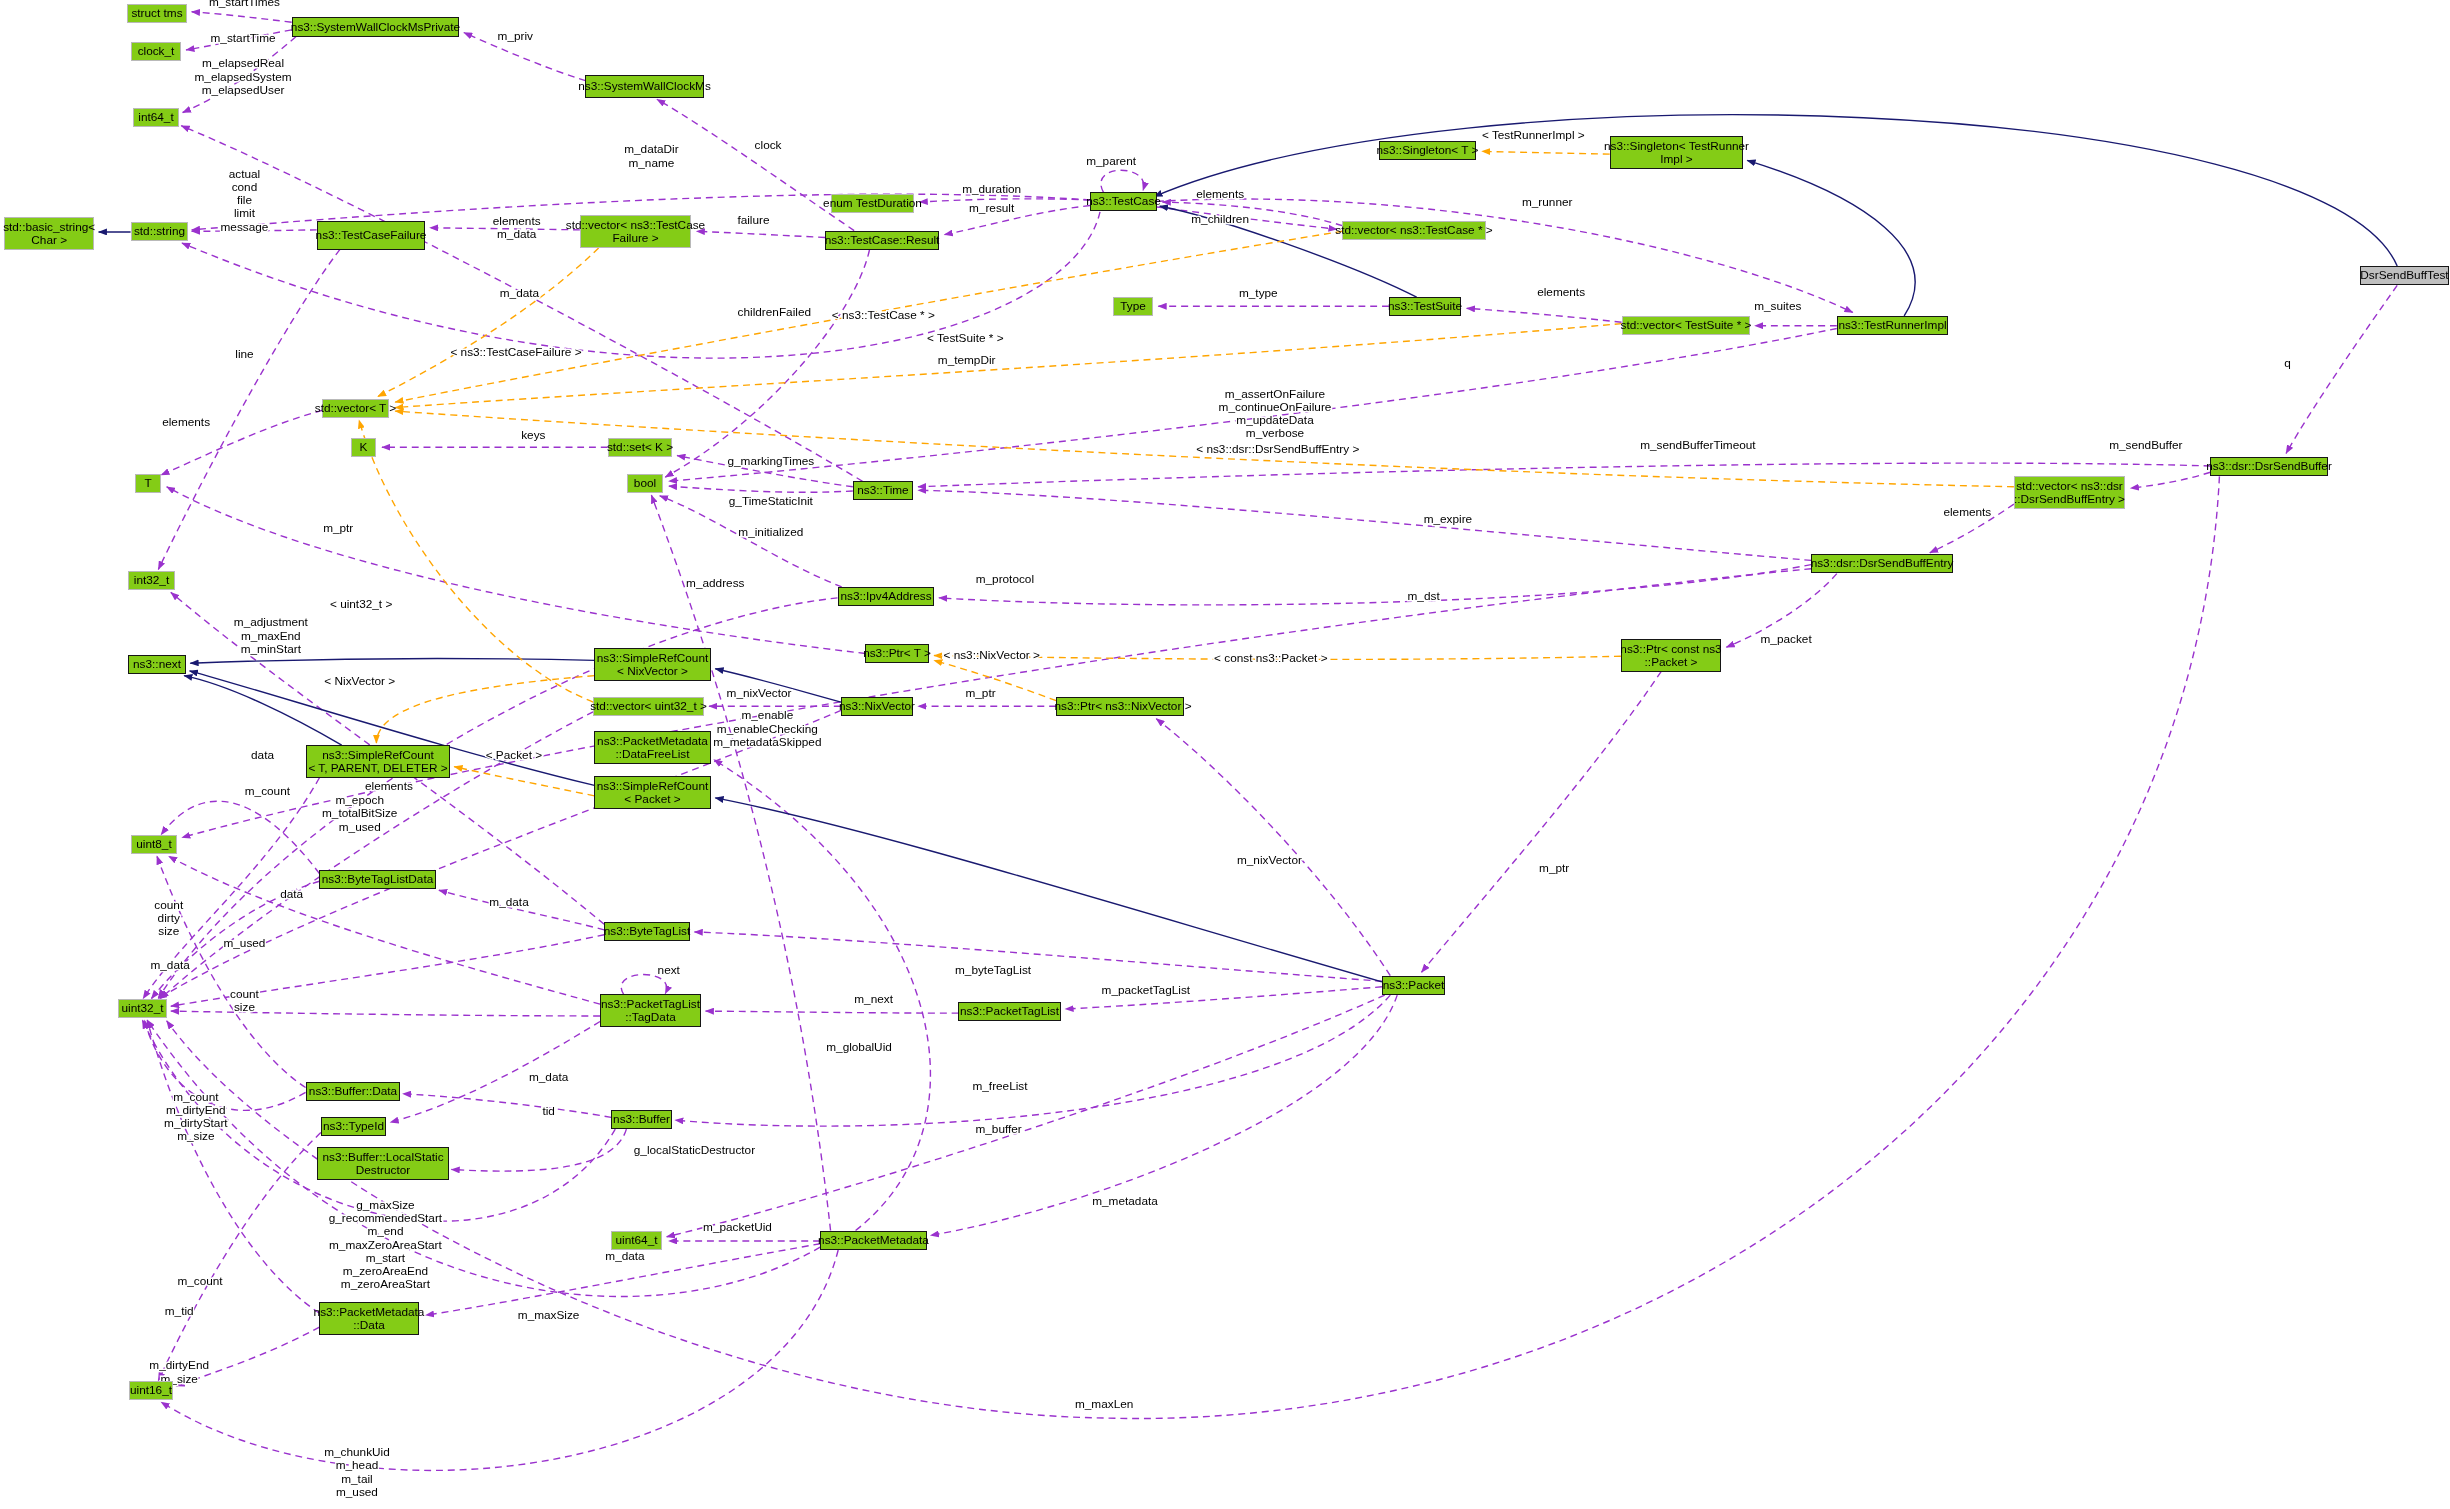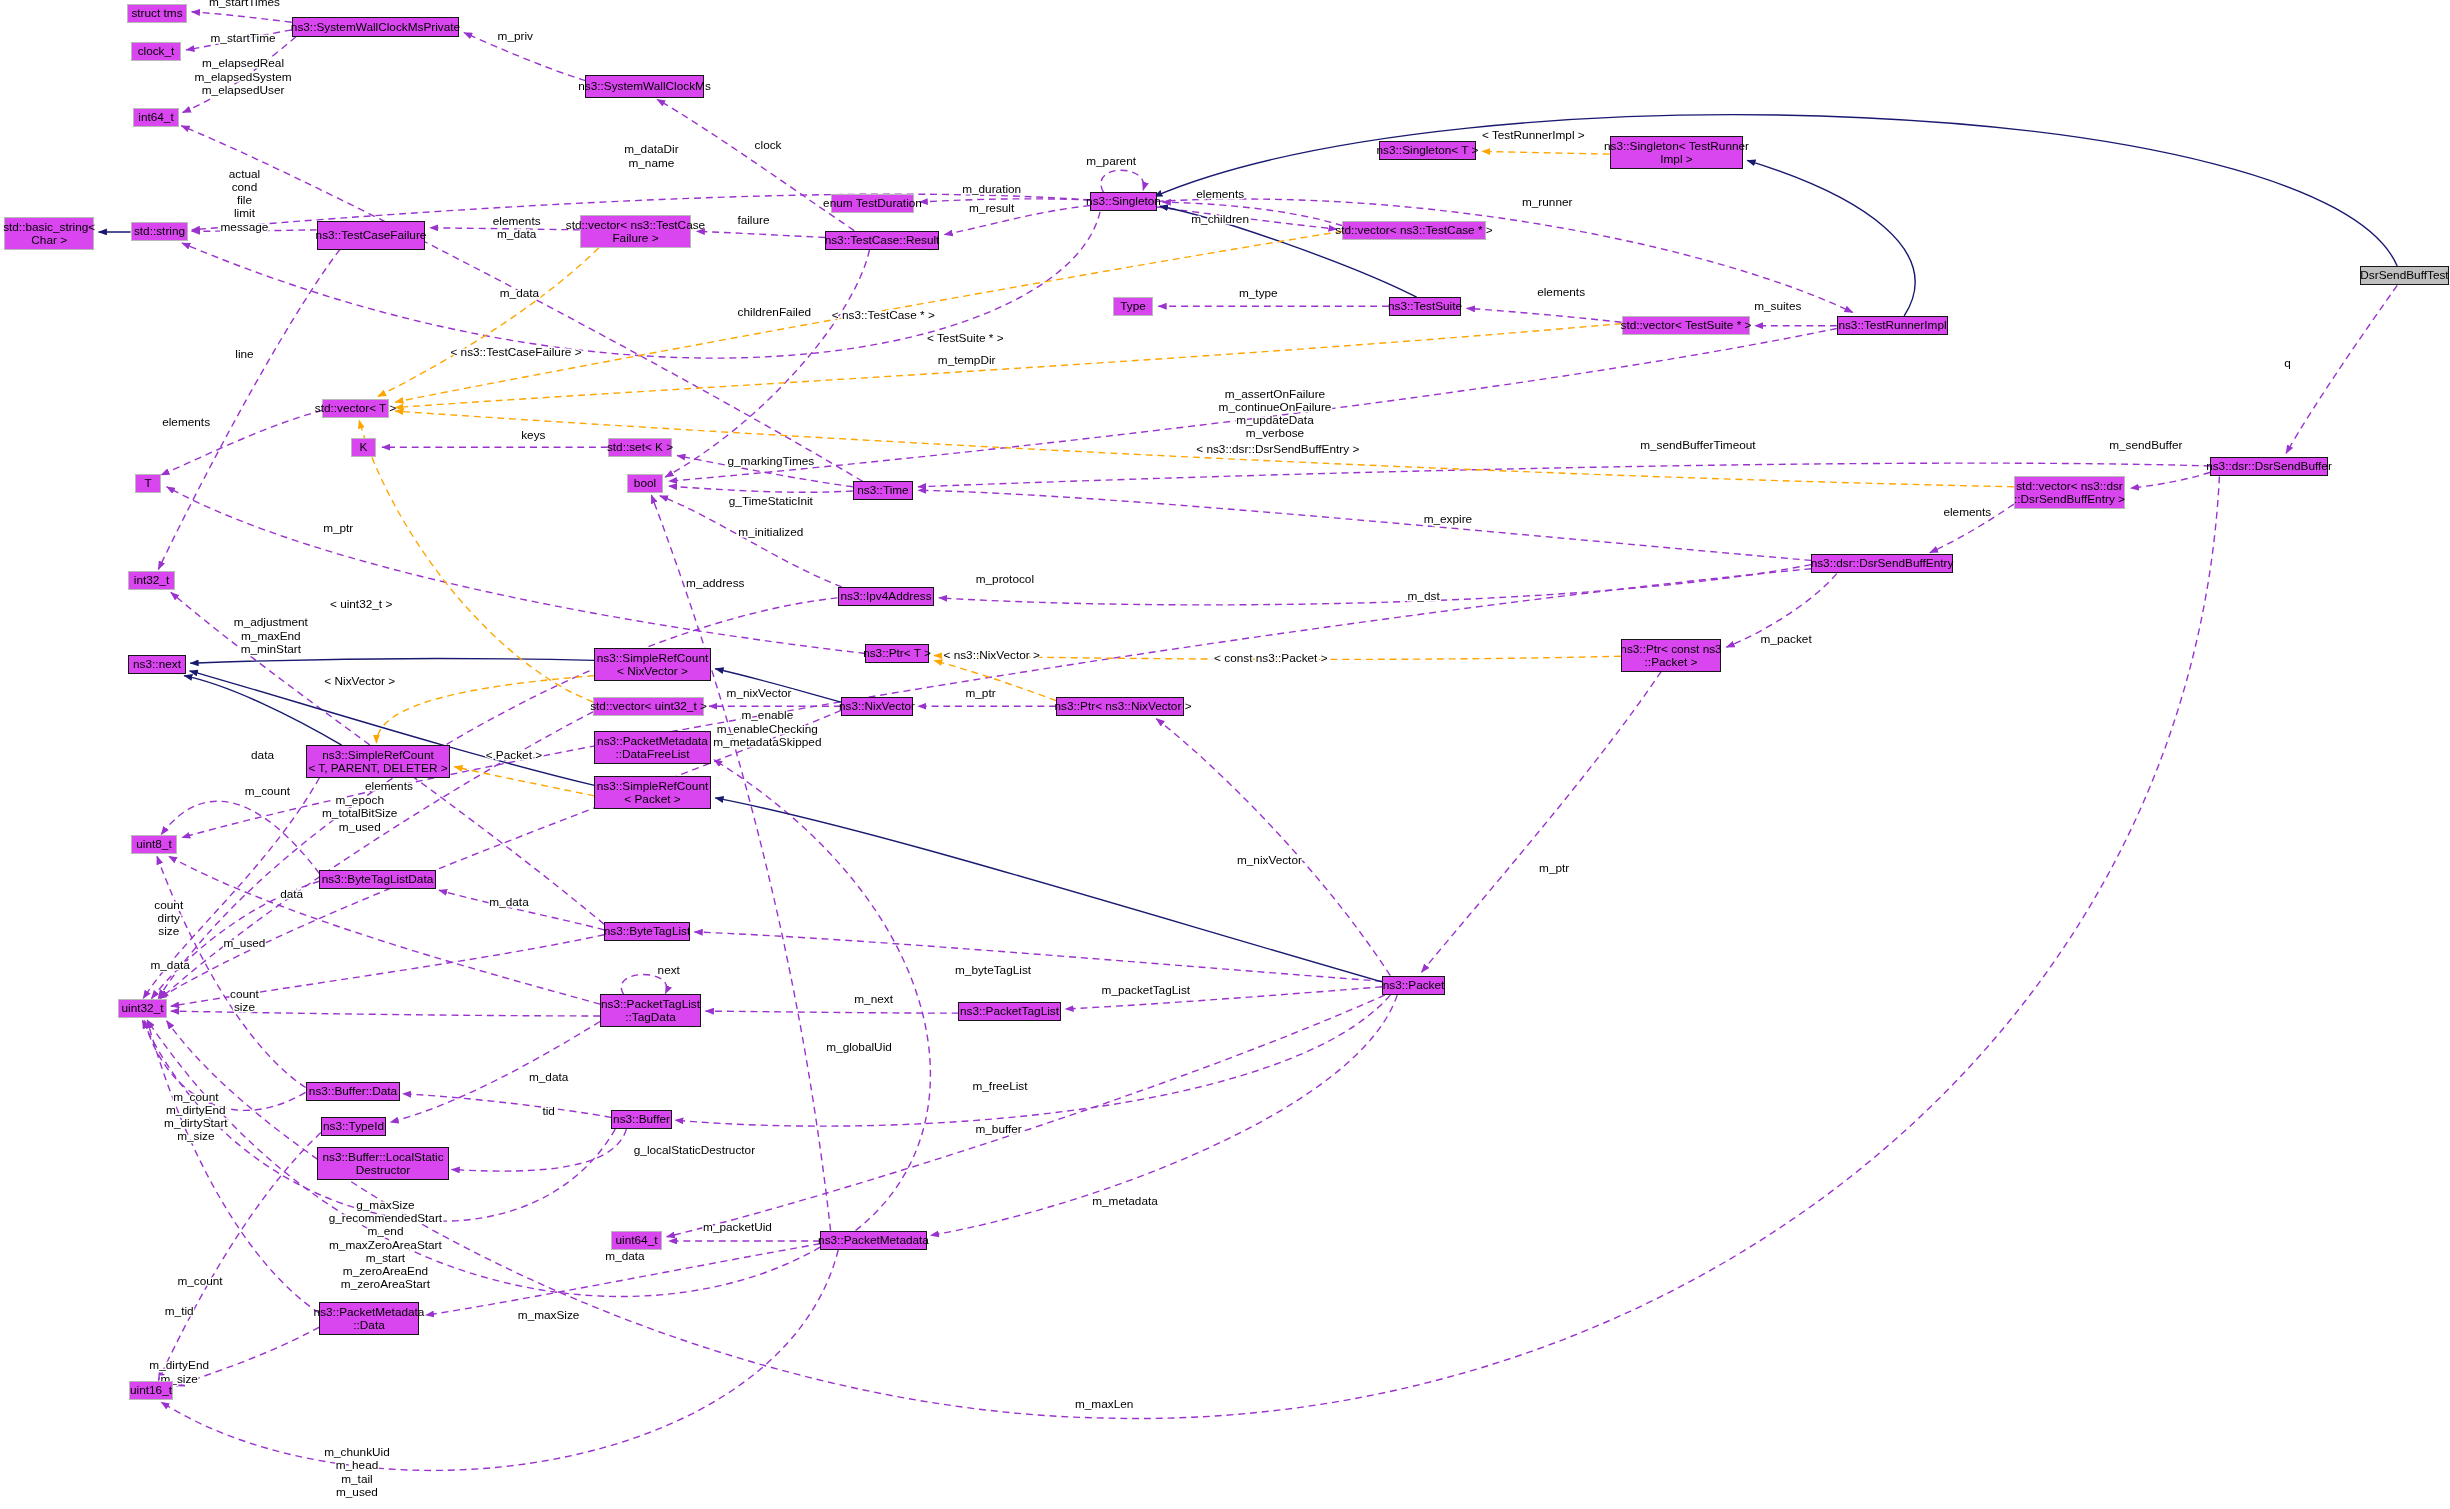--- a/index.html
+++ b/index.html
@@ -1,18 +1,18 @@
 <!DOCTYPE html>
 <html style="font-size:11px"><head>
 <meta charset="utf-8">
 <style>
   html,body{margin:0;padding:0;background:#fff;}
   #canvas{position:relative;width:2450px;height:1509px;background:#fff;overflow:hidden;}
   #edge-layer{position:absolute;left:0;top:0;}
-  .node{position:absolute;box-sizing:border-box;display:flex;flex-direction:column;justify-content:center;align-items:center;background:#d946ef;z-index:2;}
+  .node{position:absolute;box-sizing:border-box;display:flex;flex-direction:column;justify-content:center;align-items:center;background:#84cc16;z-index:2;}
   .node.plain{border:1px solid #b9b9b9;}
   .node.bold{border:1.4px solid #161616;}
   .node.main{border:1.4px solid #161616;background:#bfbfbf;}
   .nline{font:11.8px/13px "Liberation Sans", sans-serif;color:#000;white-space:nowrap;}
   .edge{fill:none;stroke-width:2;}
   .edge.m{stroke:#9a32cd;stroke-dasharray:10 7;}
   .edge.t{stroke:#ffa500;stroke-dasharray:10 7;}
   .edge.i{stroke:#191970;}
   .elabel{font:17px "Liberation Sans", sans-serif;fill:#000;text-anchor:middle;paint-order:stroke;stroke:#ffffff;stroke-width:4px;}
 </style>
@@ -279,21 +279,21 @@
         <div class="nline">std::vector&lt; ns3::TestCase</div>
         <div class="nline">Failure &gt;</div>
       </div>
       <div class="node bold" style="left: 825px; top: 231px; width: 114px; height: 19.4px;">
         <div class="nline">ns3::TestCase::Result</div>
       </div>
       <div class="node plain" style="left: 831px; top: 194px; width: 83px; height: 19.4px;">
         <div class="nline">enum TestDuration</div>
       </div>
       <div class="node bold" style="left: 1090px; top: 192px; width: 67px; height: 19.4px;">
-        <div class="nline">ns3::Singleton</div>
+        <div class="nline">ns3::TestCase</div>
       </div>
       <div class="node bold" style="left: 1379px; top: 141px; width: 97px; height: 19.4px;">
         <div class="nline">ns3::Singleton&lt; T &gt;</div>
       </div>
       <div class="node bold" style="left: 1610px; top: 136px; width: 133px; height: 33px;">
         <div class="nline">ns3::Singleton&lt; TestRunner</div>
         <div class="nline">Impl &gt;</div>
       </div>
       <div class="node plain" style="left: 1342px; top: 221px; width: 144px; height: 19.4px;">
         <div class="nline">std::vector&lt; ns3::TestCase * &gt;</div>

